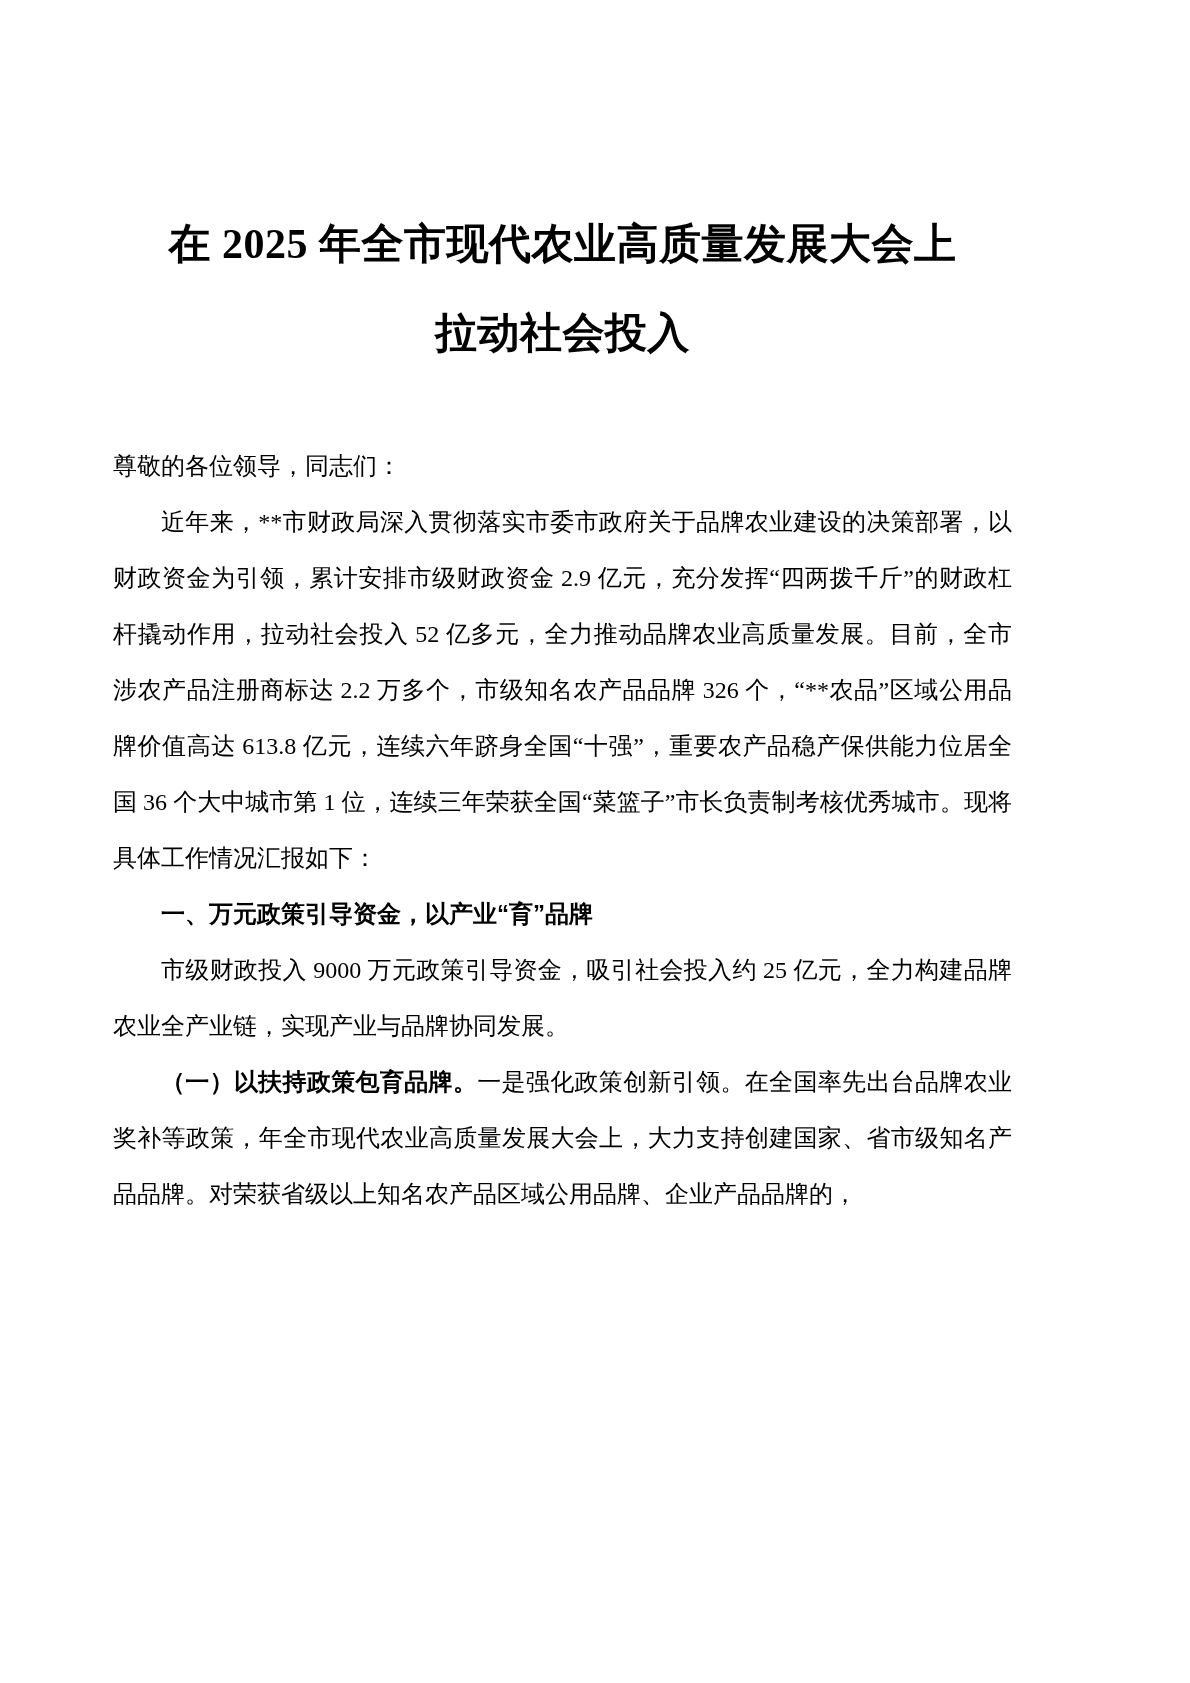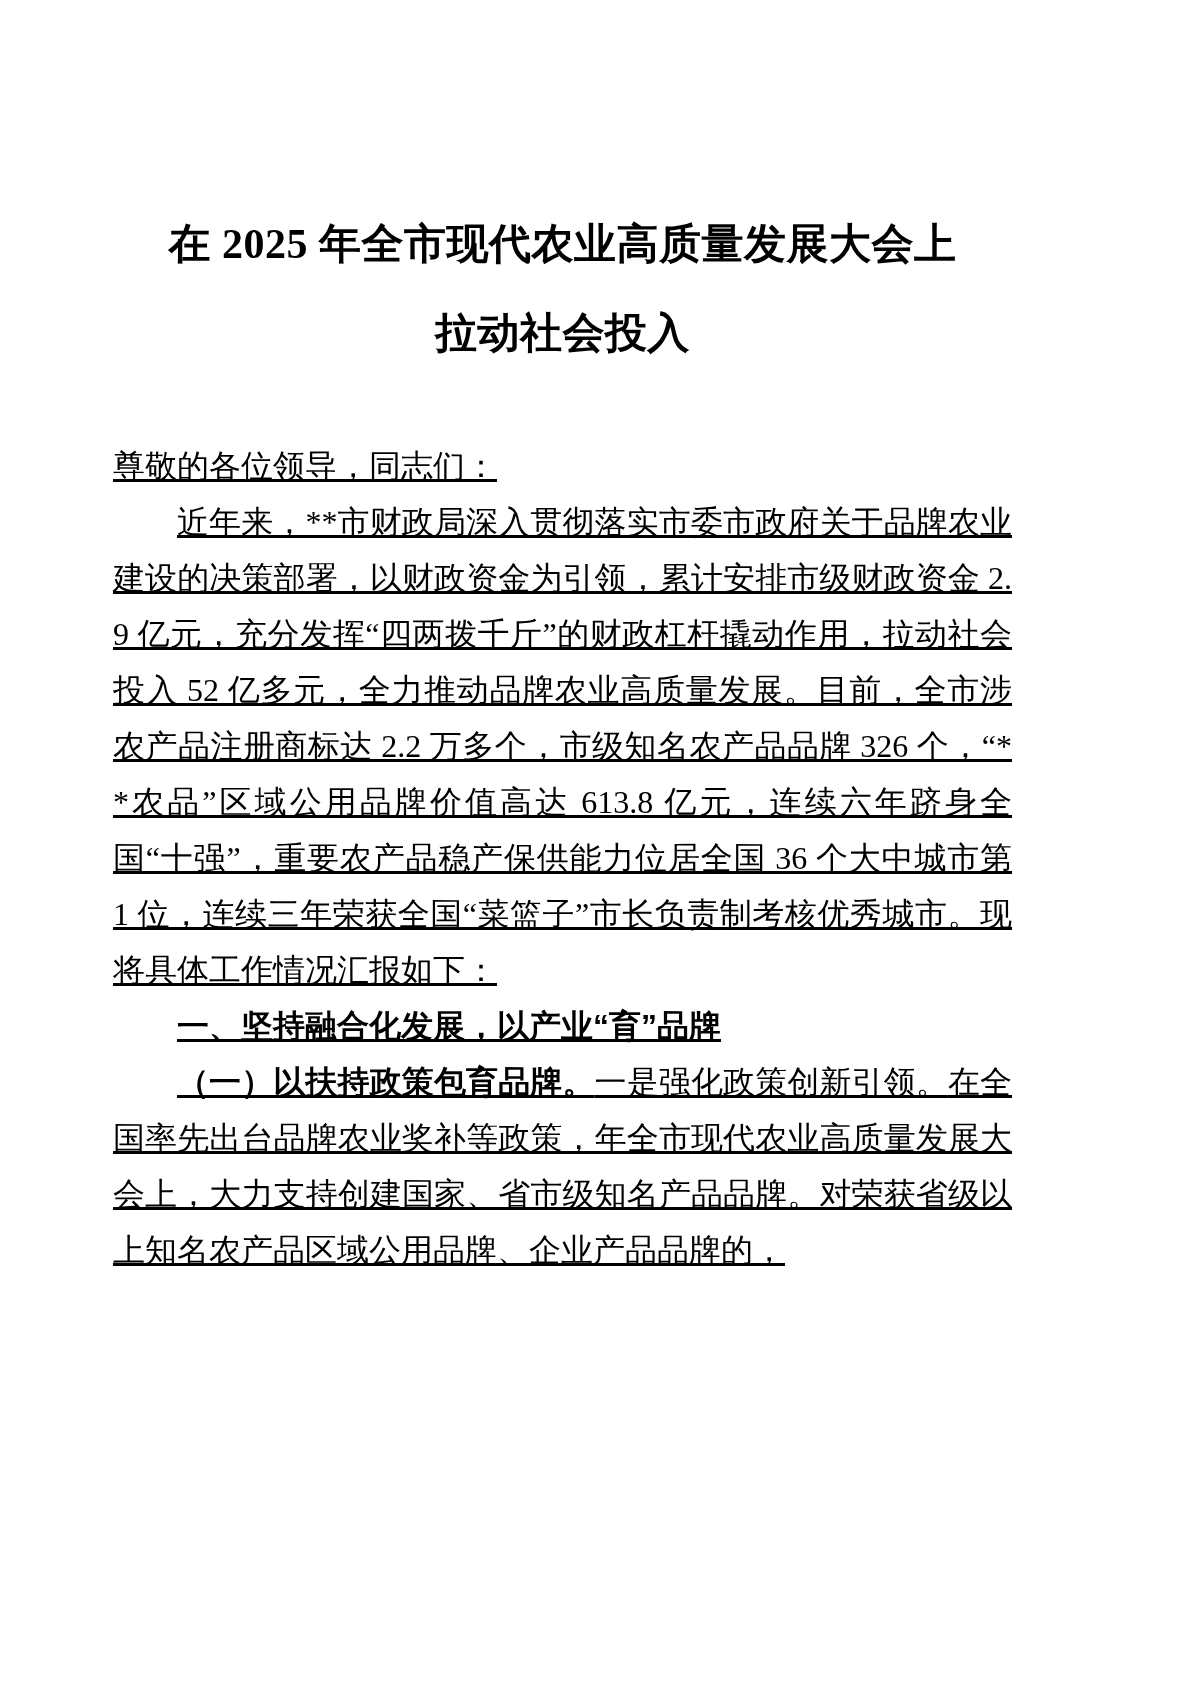--- a/index.html
+++ b/index.html
@@ -25,25 +25,24 @@
     line-height: 89px;
     text-align: center;
     letter-spacing: 0.5px;
   }
   .doc-title .title-line {
     display: block;
   }
   .doc-body {
     margin-top: 60px;
     font-family: "Liberation Serif", "DejaVu Serif", serif;
-    font-size: 32px;
+    font-size: 24px;
     line-height: 56px;
     text-align: justify;
     word-break: break-all;
-    text-decoration: underline;
   }
   .doc-body p {
     margin: 0;
     text-indent: 2em;
   }
   .doc-body p.no-indent {
     text-indent: 0;
   }
   .section-heading {
     font-family: "Liberation Sans", "DejaVu Sans", sans-serif;
@@ -60,16 +59,17 @@
 <body>
 
 <div class="page">
   <h1 class="doc-title">
       <span class="title-line">在 2025 年全市现代农业高质量发展大会上</span>
       <span class="title-line">拉动社会投入</span>
     </h1>
   <div class="doc-body">
     <p class="no-indent">尊敬的各位领导，同志们：</p>
     <p>近年来，**市财政局深入贯彻落实市委市政府关于品牌农业建设的决策部署，以财政资金为引领，累计安排市级财政资金 2.9 亿元，充分发挥“四两拨千斤”的财政杠杆撬动作用，拉动社会投入 52 亿多元，全力推动品牌农业高质量发展。目前，全市涉农产品注册商标达 2.2 万多个，市级知名农产品品牌 326 个，“**农品”区域公用品牌价值高达 613.8 亿元，连续六年跻身全国“十强”，重要农产品稳产保供能力位居全国 36 个大中城市第 1 位，连续三年荣获全国“菜篮子”市长负责制考核优秀城市。现将具体工作情况汇报如下：</p>
-    <p class="section-heading">一、坚持融合化发展，以产业“育”品牌</p>
+    <p class="section-heading">一、万元政策引导资金，以产业“育”品牌</p>
+    <p>市级财政投入 9000 万元政策引导资金，吸引社会投入约 25 亿元，全力构建品牌农业全产业链，实现产业与品牌协同发展。</p>
     <p><span class="sub-lead">（一）以扶持政策包育品牌。</span><span class="sub-emphasis">一是强化政策创新引领。</span><span>在全国率先出台品牌农业奖补等政策，年全市现代农业高质量发展大会上，大力支持创建国家、省市级知名产品品牌。对荣获省级以上知名农产品区域公用品牌、企业产品品牌的，</span></p>
   </div>
 </div>
 
 </body></html>

